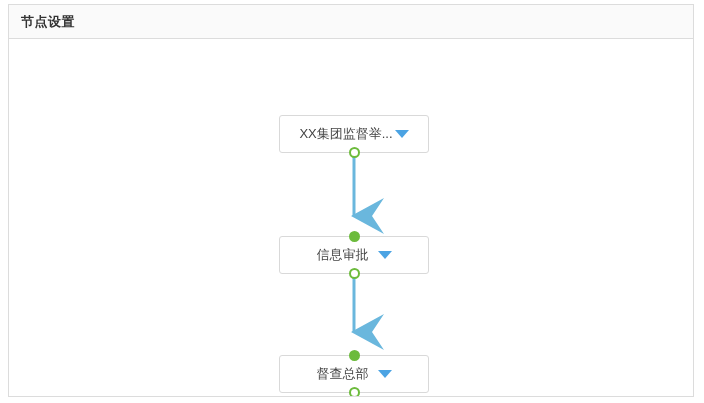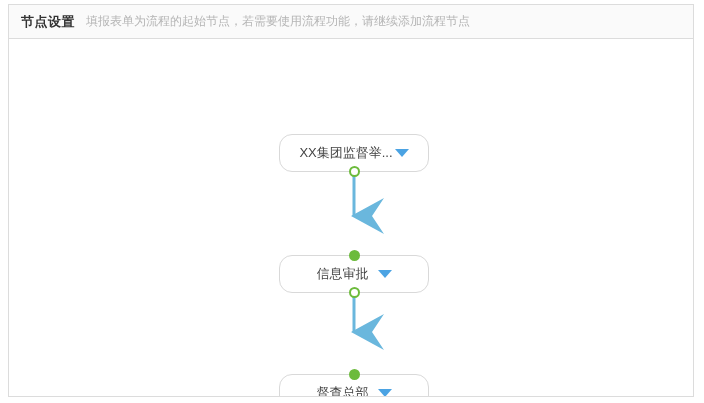--- a/index.html
+++ b/index.html
@@ -58,28 +58,27 @@
     background: #ffffff;
     overflow: hidden;
   }
 
   
   .node {
     position: absolute;
     width: 150px;
     height: 38px;
     border: 1px solid #d9d9d9;
-    border-radius: 13px;
+    border-radius: 3px;
     background: #ffffff;
     box-sizing: border-box;
     display: flex;
     align-items: center;
     justify-content: center;
     cursor: pointer;
-    margin-top: 19px;
   }
   .node-label {
     font-size: 13px;
     color: #444444;
     white-space: nowrap;
     max-width: 104px;
     overflow: hidden;
     text-overflow: ellipsis;
   }
   .node-caret {
@@ -122,21 +121,20 @@
     pointer-events: none;
   }
 </style>
 </head>
 <body>
 
 <div class="panel">
 
   <div class="panel-header">
     <span class="header-title">节点设置</span>
-    <span class="header-hint">填报表单为流程的起始节点，若需要使用流程功能，请继续添加流程节点</span>
   </div>
 
   <div class="canvas">
 
     <svg class="connector" width="686" height="357">
       <defs>
         <marker id="arrow" viewBox="0 0 12 12" refX="6" refY="10" markerWidth="12" markerHeight="12" orient="auto">
           <path d="M 0 0 L 6 11 L 12 0 L 6 4 Z" fill="#6ab7dd"></path>
         </marker>
       </defs>

